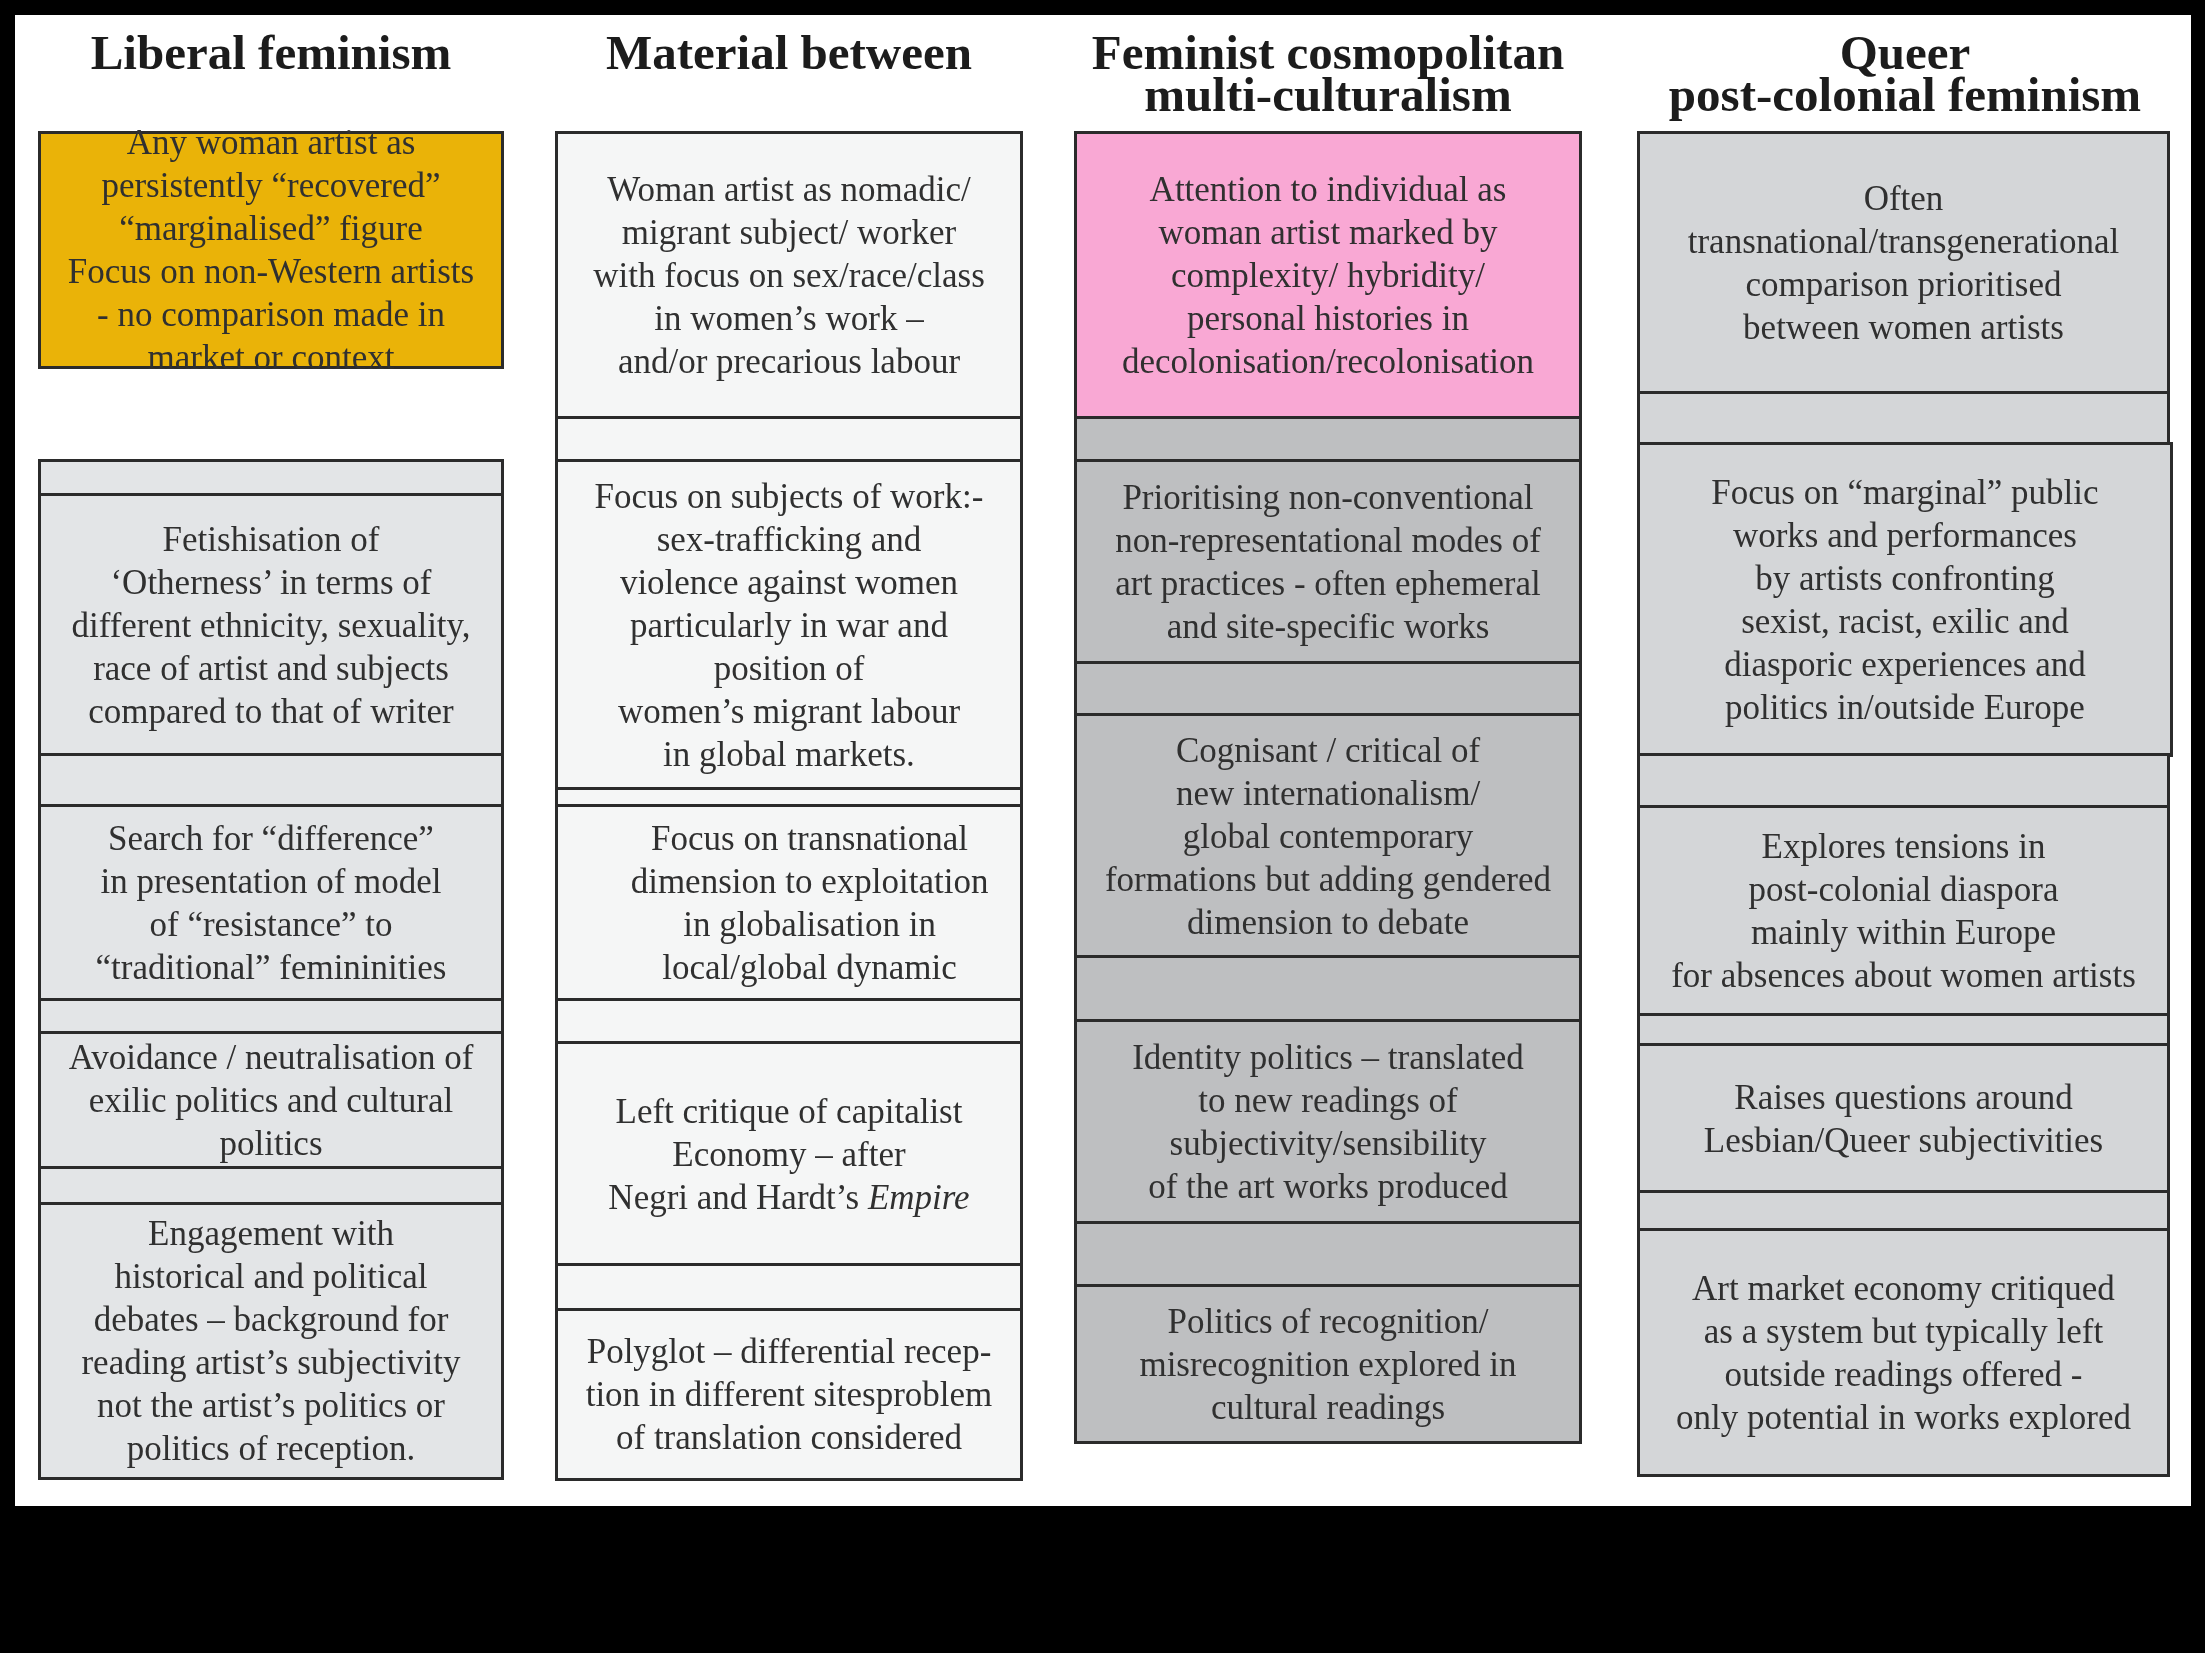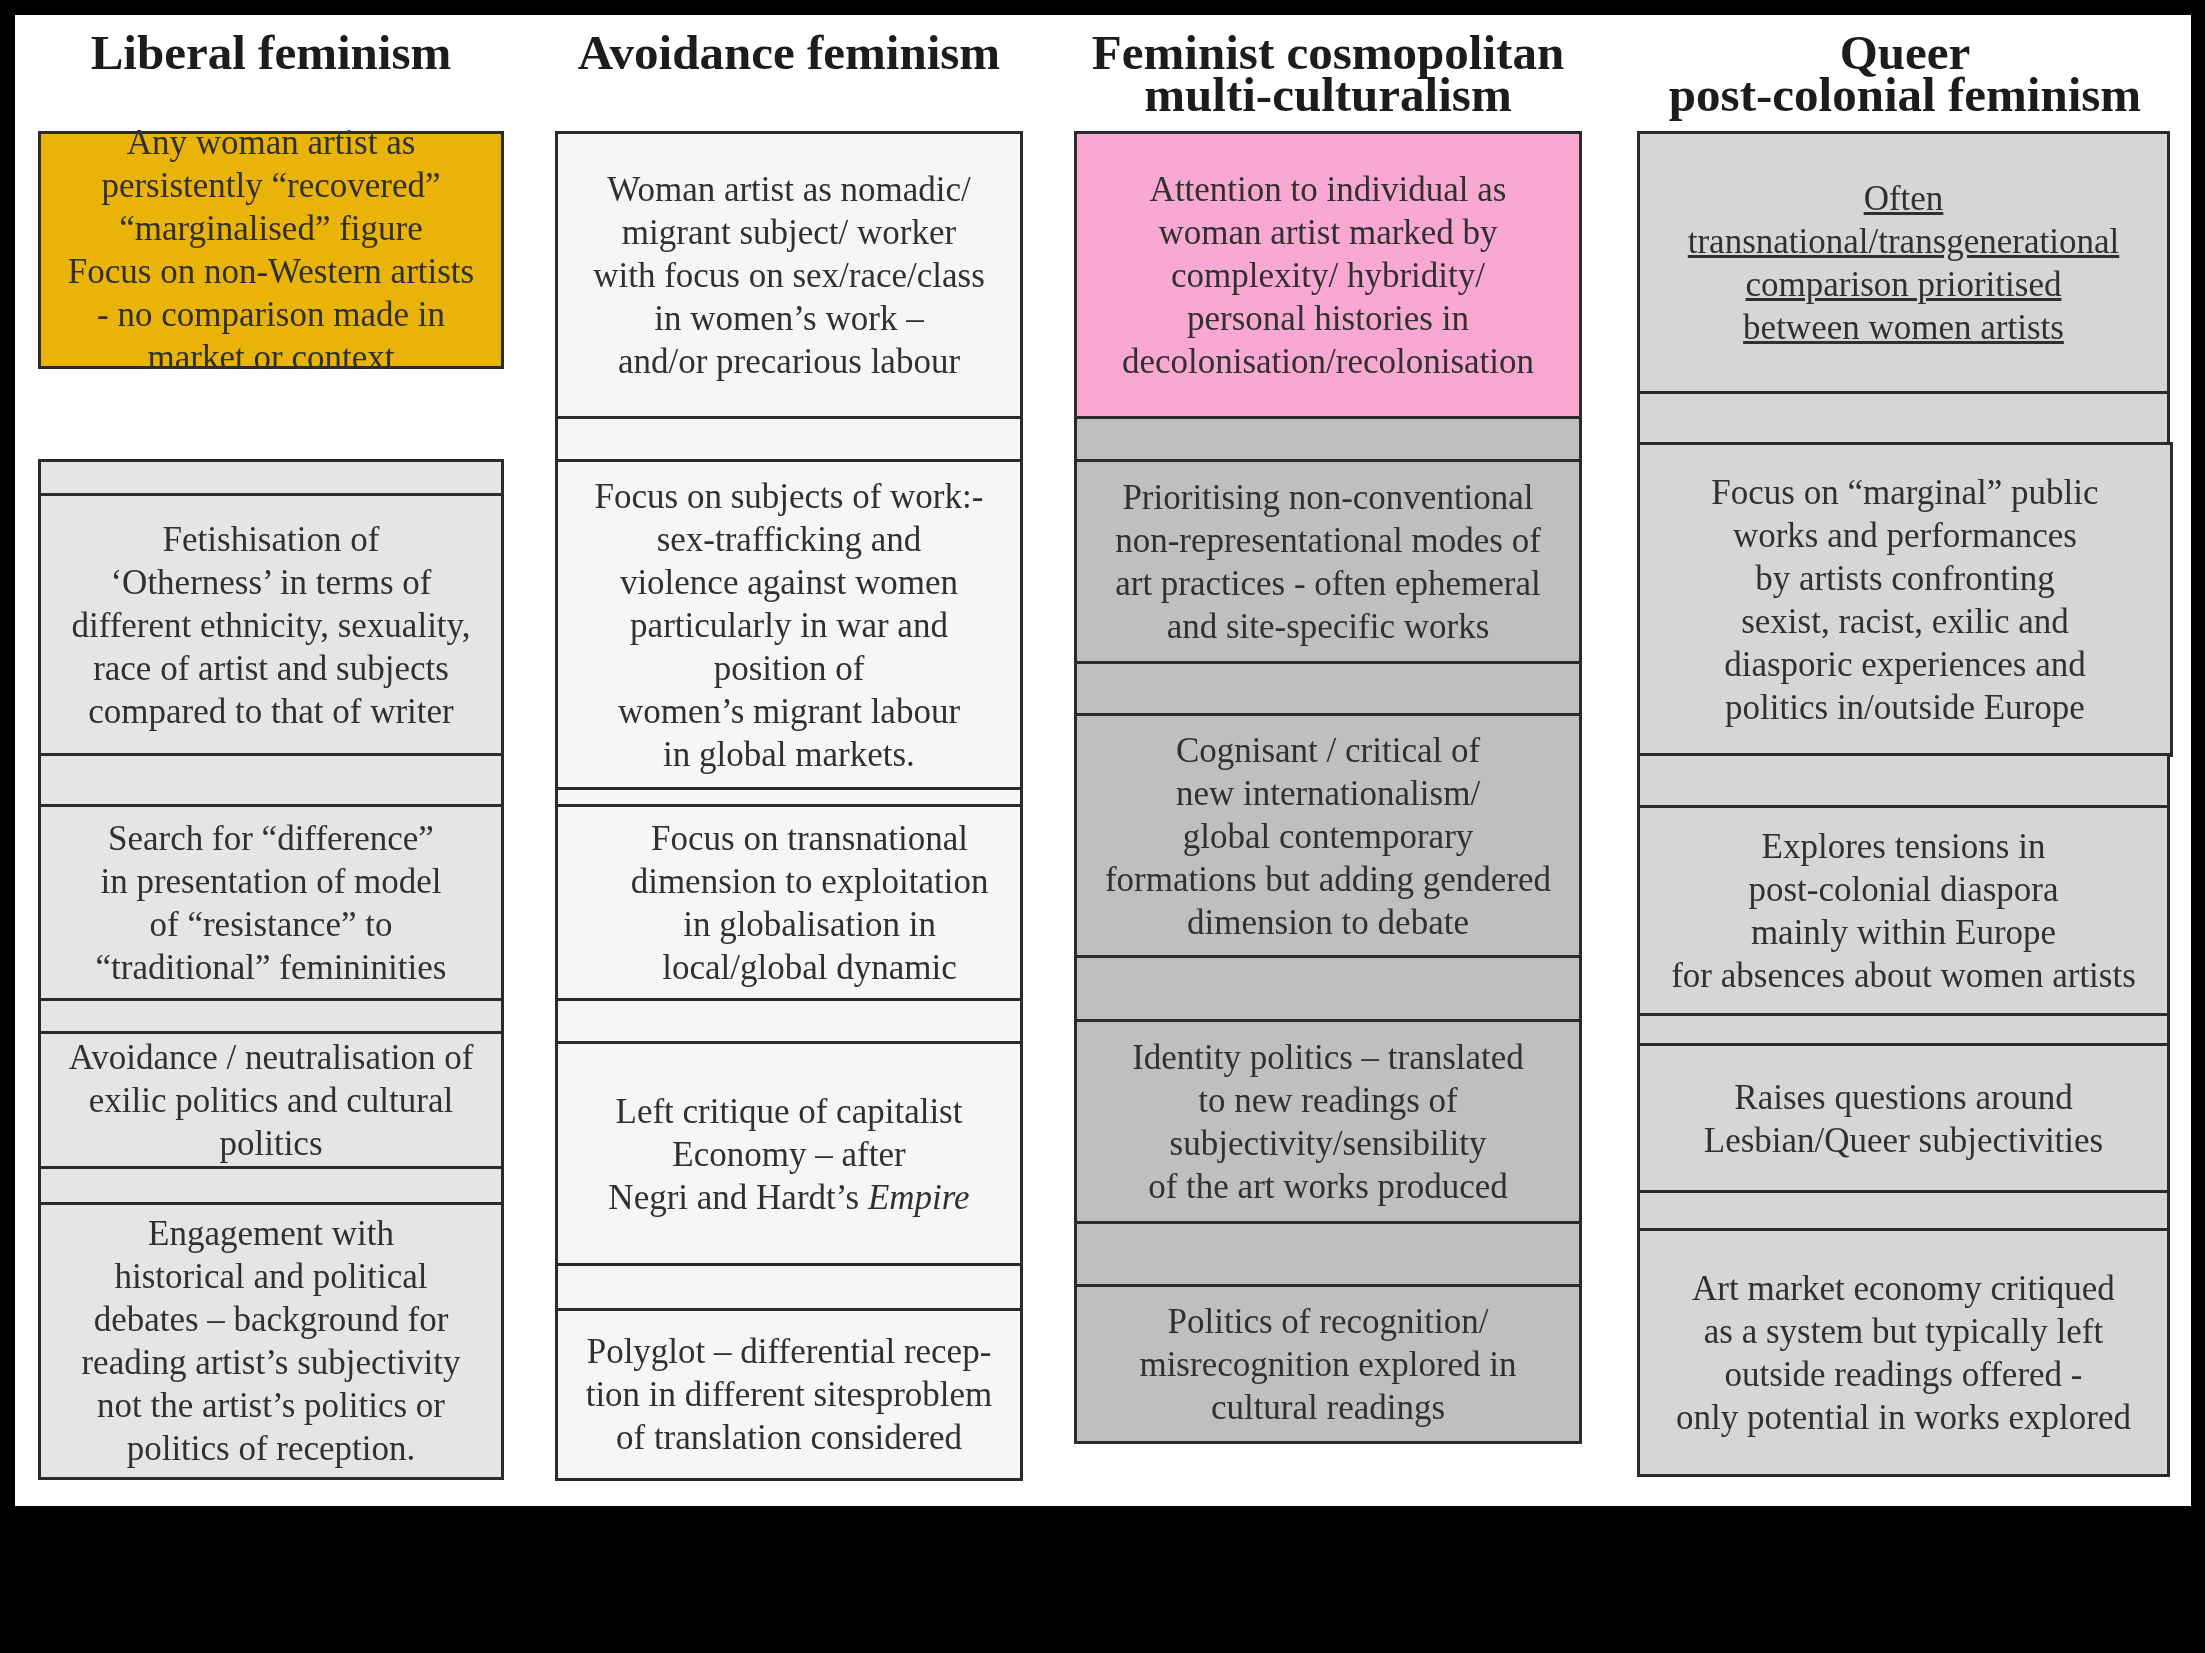--- a/index.html
+++ b/index.html
@@ -51,21 +51,21 @@
   .cell.gap { }
   .cell + .cell { }
   .em { font-style: italic; }
 </style>
 </head>
 <body>
 
 <div class="panel"></div>
 
 <div class="heading" style="left:38px; top:32px; width:466px;">Liberal feminism</div>
-<div class="heading" style="left:555px; top:32px; width:468px;">Avoidance feminism</div>
+<div class="heading" style="left:555px; top:32px; width:468px;">Material between</div>
 <div class="heading" style="left:1046px; top:32px; width:564px;">Feminist cosmopolitan
 multi-culturalism</div>
 <div class="heading" style="left:1623px; top:32px; width:564px;">Queer
 post-colonial  feminism</div>
 
 <div class="column" style="left:38px; width:466px; height:1350px;">
   <div class="cell text" style="top:0; height:238px; background:#eab308;">Any woman artist as
 persistently “recovered”
 “marginalised” figure
 Focus on non-Western artists
@@ -148,21 +148,21 @@
 to new readings of
 subjectivity/sensibility
 of the art works produced</div>
   <div class="cell gap" style="top:1090px; height:67px; background:#bebfc1;"></div>
   <div class="cell text" style="top:1153px; height:160px; background:#bebfc1;">Politics of recognition/
 misrecognition explored in
 cultural readings</div>
 </div>
 
 <div class="column" style="left:1637px; width:533px; height:1346px;">
-  <div class="cell text" style="top:0; height:264px; background:#d4d6d8;text-decoration:underline;">Often
+  <div class="cell text" style="top:0; height:264px; background:#d4d6d8;">Often
 transnational/transgenerational
 comparison prioritised
 between women artists</div>
   <div class="cell gap" style="top:260px; height:54px; background:#d4d6d8;"></div>
   <div class="cell text" style="top:311px; height:315px; right:-2.9px; background:#d4d6d8;">Focus on “marginal” public
 works and performances
 by artists confronting
 sexist, racist, exilic and
 diasporic experiences and
 politics in/outside Europe</div>

